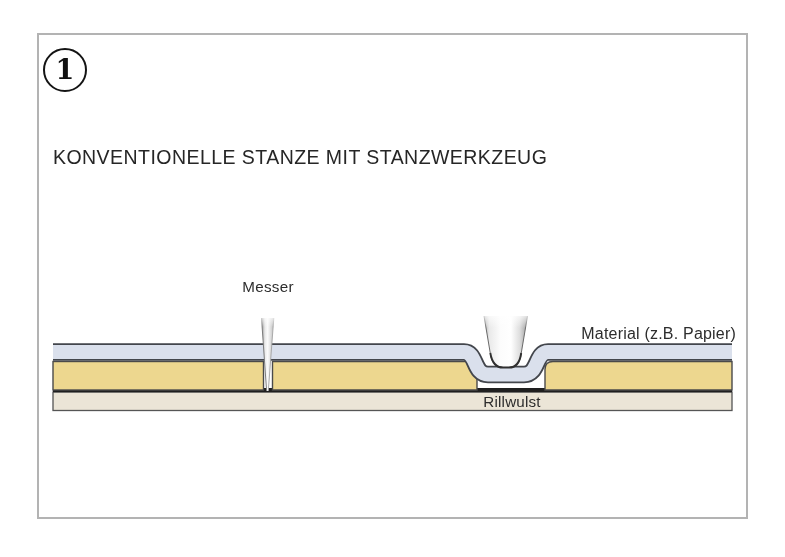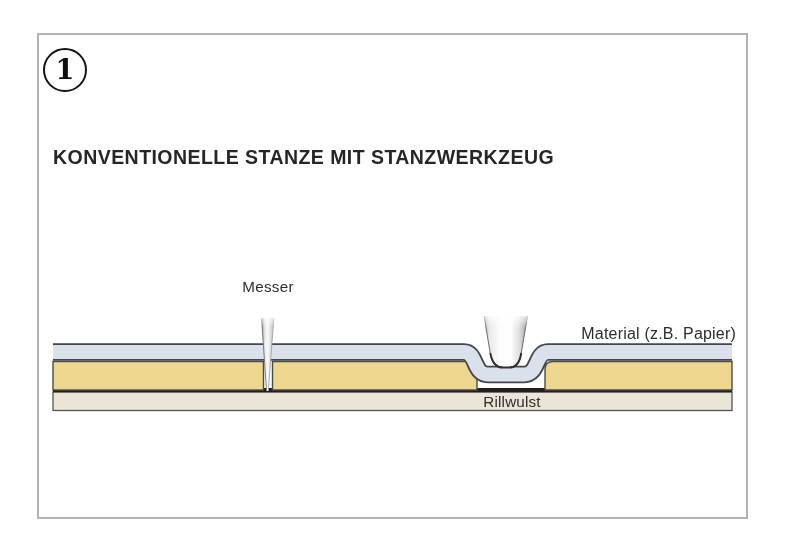--- a/index.html
+++ b/index.html
@@ -47,21 +47,21 @@
     font-size: 27px;
     line-height: 1;
     color: #111111;
     transform: translateY(-1px);
   }
   .title {
     position: absolute;
     left: 53px;
     top: 146px;
     font-size: 19.5px;
-    font-weight: 700;
+    font-weight: 400;
     letter-spacing: 0.45px;
     color: #262626;
     white-space: nowrap;
   }
   svg.diagram {
     position: absolute;
     left: 0;
     top: 0;
   }
   svg .lbl {

